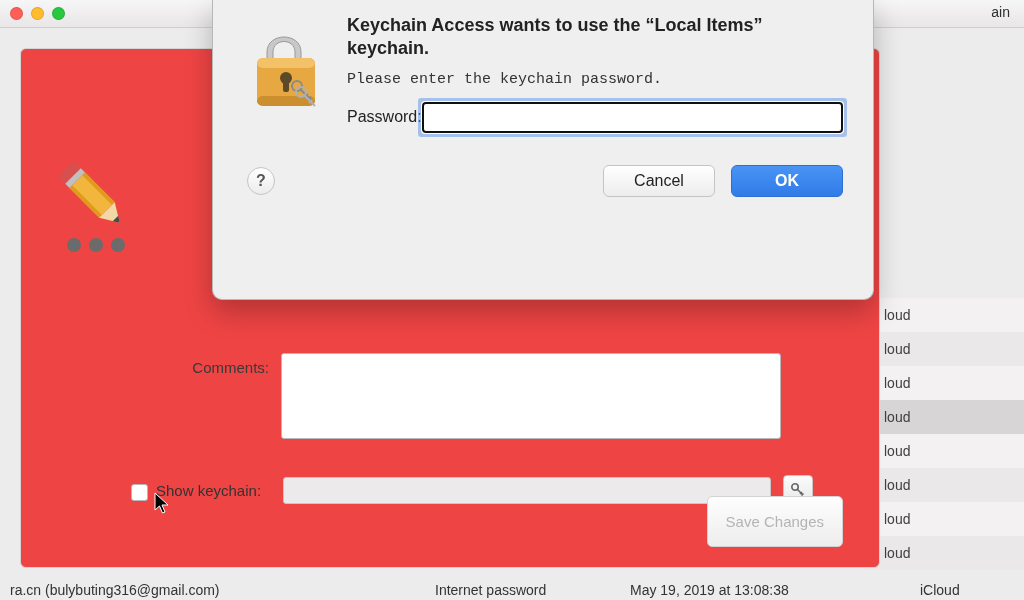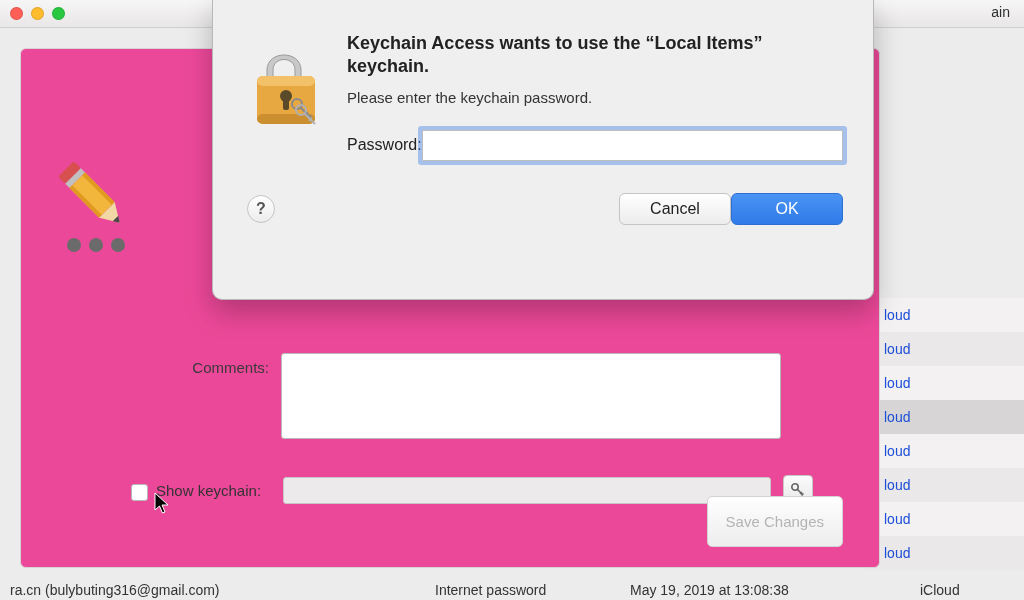--- a/index.html
+++ b/index.html
@@ -21,39 +21,39 @@
 
   .title-tail {
     position: absolute; top: 4px; right: 14px; font-size: 14px; color:#2f2f2f;
   }
 
   
   .bg-rows {
     position:absolute; top:28px; right:0; width:160px; bottom:20px;
   }
   .bg-rows .r {
-    height: 34px; line-height: 34px; padding-left: 20px; color: #1d4ed8;
+    height: 34px; line-height: 34px; padding-left: 20px; color: #404040;
   }
   .bg-rows .r:nth-child(odd){background:#f3f1f2;}
   .bg-rows .r:nth-child(even){background:#eae8e9;}
   .bg-rows .sel { background:#d7d5d6 !important; }
 
   
   .bottom-row {
     position:absolute; bottom:0; left:0; right:0; height:20px;
     background:#ececec; color:#333; font-size:14px;
     padding:2px 10px 0; display:flex;
   }
   .bottom-row span{white-space:nowrap;}
   .br1{flex:0 0 425px;} .br2{flex:0 0 195px;} .br3{flex:0 0 290px;} .br4{flex:1;}
 
   
   .info-panel {
     position:absolute; left:20px; top:48px; width:860px; height:520px;
-    background:#ec4899; border:1px solid #d6d5d6; border-radius:6px;
+    background:#ef4444; border:1px solid #d6d5d6; border-radius:6px;
     padding: 24px 28px;
   }
   .pencil-block{ position:absolute; left:40px; top:100px; }
   .pencil-svg{ transform: rotate(-45deg); }
   .dots { margin-top: -2px; display:flex; gap:8px; padding-left:6px; }
   .dots span{ width:14px; height:14px; border-radius:50%; background:#6b6b6b; display:inline-block; }
 
   .field-row{ display:flex; align-items:flex-start; margin: 8px 0; }
   .field-label{ width:260px; text-align:right; padding-right:12px; color:#3a3a3a; font-size:15px; padding-top:6px;}
   .comments-row{ position:absolute; top:296px; left:0; right:28px; }
@@ -80,48 +80,48 @@
   .save-btn{
     padding:16px 18px; border:1px solid #d4d3d4; border-radius:5px;
     background:linear-gradient(#fefefe,#ededed); color:#b4b4b4; font-size:15px;
   }
 
   
   .modal {
     position:absolute; left:212px; top:0; width:662px; height:300px;
     background:#efefef; border:1px solid #b8b8b8; border-top:none;
     border-radius:0 0 10px 10px; box-shadow:0 12px 28px rgba(0,0,0,.25);
-    padding: 32px 30px 20px 34px;
+    padding: 14px 30px 20px 34px;
   }
   .modal-top{ display:flex; align-items:flex-start; gap:22px; }
   .padlock-wrap{ flex:0 0 auto; padding-top:4px; }
   .modal-body{ flex:1; }
   .modal-title{ font-weight:600; font-size:18px; color:#222; line-height:1.3; margin-bottom:10px; }
-  .modal-sub{ font-size:15px; color:#333; margin-bottom:24px; }
+  .modal-sub{ font-size:15px; color:#333; margin-bottom:14px;font-family:Liberation Mono, monospace; }
   .modal-pw-row{ display:flex; align-items:center; }
   .modal-pw-label{ font-size:16px; color:#222; }
   .modal-pw-input{
     flex:1; height:31px; background:#fff; border:1px solid #bdbdbd;
     box-shadow:0 0 0 4px rgba(73,135,231,.45);
     border-radius:1px; padding:0 6px; font-size:15px;
   }
   .modal-buttons{ display:flex; justify-content:space-between; align-items:center; margin-top:32px;}
   .help-btn{
     width:28px; height:28px; border-radius:50%; background:linear-gradient(#fff,#ececec);
     border:1px solid #c4c4c4; color:#555; font-weight:600; font-size:16px;
     display:flex; align-items:center; justify-content:center;
   }
-  .btn-group{ display:flex; }
+  .btn-group{ display:flex; gap:16px; }
   .btn{
     min-width:112px; height:32px; font-size:16px; border-radius:6px;
     border:1px solid #c4c4c4; background:linear-gradient(#fff,#ececec);
     color:#222; cursor:pointer;
   }
   .btn.primary{
-    background:linear-gradient(#4a94f4,#2f7be8); border:1px solid #2f6fd4; color:#fff;
+    background:linear-gradient(#4a94f4,#2f7be8); border:1px solid #2f6fd4; color:#fff;font-weight:bold;
   }
 
   
   .cursor-arrow{
     position:absolute; left:133px; top:443px; pointer-events:none;
   }
 </style>
 </head>
 <body>
 

